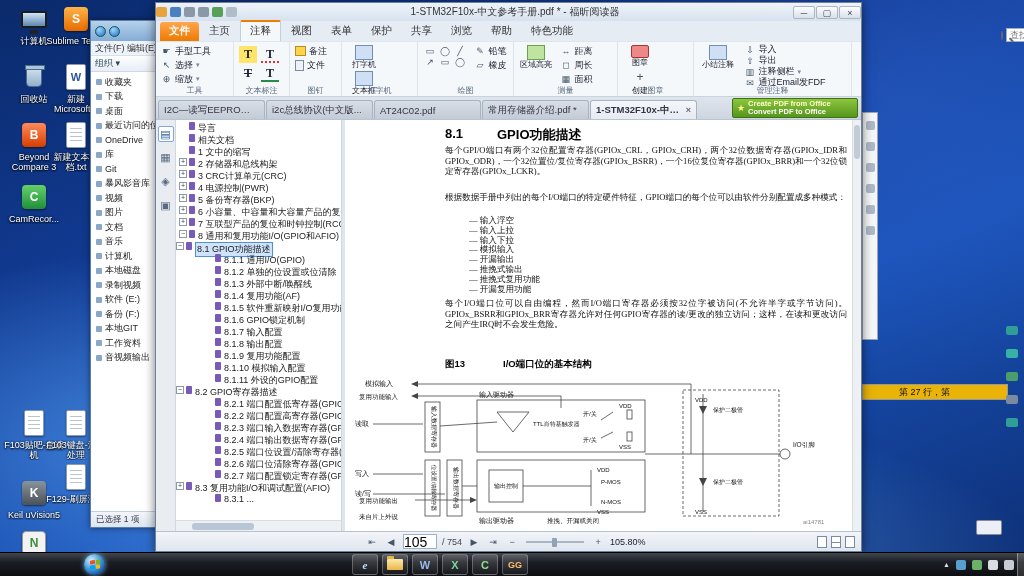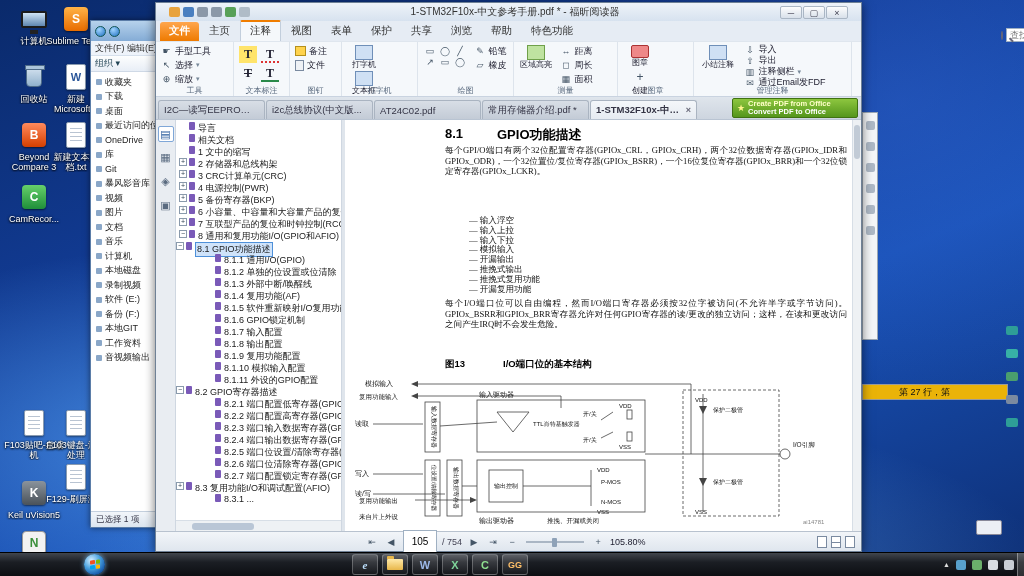--- a/index.html
+++ b/index.html
@@ -54,21 +54,21 @@
   .npstatus{position:absolute;left:862px;top:384px;width:146px;height:16px;background:#eab308;border:1px solid #9a9a9a;z-index:1;
     font-size:9px;color:#111;display:flex;align-items:center;padding-left:36px;white-space:nowrap;overflow:hidden}
   .chips{position:absolute;left:1006px;top:326px;z-index:1}
   .chip{width:12px;height:9px;border-radius:2px;margin-bottom:14px}
   .c1{background:#2e9e97}.c2{background:#37b0a6}.c3{background:#4a9e6e}.c4{background:#7b8aa0}.c5{background:#2e9e97}
   .floatbox{position:absolute;left:976px;top:520px;width:26px;height:15px;background:rgba(255,255,255,.92);border:1px solid #889;border-radius:2px;z-index:1}
 
   
   .fox{position:absolute;left:155px;top:2px;width:707px;height:550px;background:#f5f8fb;border:1px solid #6f8196;
     box-shadow:0 2px 10px rgba(0,0,0,.55);z-index:3;display:flex;flex-direction:column}
-  .titlebar{height:18px;background:linear-gradient(#eef3f9,#d7e2ef);display:flex;align-items:center;padding:0 13px;flex:none}
+  .titlebar{height:18px;background:linear-gradient(#eef3f9,#d7e2ef);display:flex;align-items:center;padding:0 0;flex:none}
   .qat{display:flex;gap:3px;align-items:center}
   .q{width:11px;height:10px;border-radius:2px}
   .q1{background:#e8a33d}.q2{background:#4a7fc0}.q3{background:#8b98a8}.q4{background:#8b98a8}.q5{background:#58a058}.q6{background:#b0bcc8}
   .title{flex:1;text-align:center;font-size:10px;color:#333;white-space:nowrap;overflow:hidden}
   .winbtns{display:flex;gap:1px}
   .wb{width:22px;height:13px;font-size:9px;line-height:12px;text-align:center;color:#445;background:linear-gradient(#fdfdfd,#d8e0ea);border:1px solid #aab6c4;border-radius:2px}
 
   .tabrow{height:20px;background:#e6ecf4;display:flex;align-items:flex-end;padding:0 4px;flex:none;position:relative}
   .tab{font-size:10.5px;color:#333;padding:2px 9px 3px;margin-right:1px;white-space:nowrap}
   .tab.file{background:linear-gradient(#ffa64d,#ee7a00);color:#fff;border-radius:3px 3px 0 0;font-weight:bold}
@@ -142,21 +142,21 @@
   .blist{position:absolute;top:96px;left:124px;font-family:"Liberation Serif",serif;font-size:8.6px;color:#111}
   .blist div{height:9.8px;line-height:9.8px}
   .figcap{position:absolute;top:238px;left:100px;font-size:9.5px;font-weight:bold;color:#000;display:flex}
   .figcap .fn{width:58px}
   .figsvg{position:absolute;top:254px;left:6px}
 
   
   .statusbar{height:20px;background:linear-gradient(#f2f5f9,#dfe6ee);border-top:1px solid #b8c2cf;display:flex;align-items:center;
     justify-content:center;gap:5px;flex:none;position:relative;font-size:9px;color:#445}
   .sb-btn{width:14px;text-align:center;color:#456;font-size:9px}
-  .pagebox{width:34px;height:24px;border:1px solid #9fb0c2;background:#fff;font-size:10px;text-align:center;color:#000;padding:0}
+  .pagebox{width:34px;height:15px;border:1px solid #9fb0c2;background:#fff;font-size:14px;color:#000;padding:0}
   .slider{width:58px;height:2px;background:#aab6c4;position:relative;margin:0 2px}
   .sthumb{position:absolute;left:26px;top:-3px;width:5px;height:9px;background:#8fa2b8;border-radius:1px}
   .zoompct{font-size:9px;color:#223;min-width:42px}
   .viewicons{position:absolute;right:6px;display:flex;gap:4px}
   .vi{width:10px;height:12px;border:1px solid #7a8aa0;background:#fff}
   .vi.split{background:linear-gradient(#fff 45%,#7a8aa0 45%,#7a8aa0 55%,#fff 55%)}
 
   
   .taskbar{position:absolute;left:0;right:0;bottom:0;height:24px;z-index:5;
     background:linear-gradient(#41464d,#1b1e24 40%,#0c0e12);border-top:1px solid #000}
@@ -833,20 +833,21 @@
 
     <div style="width:3px;background:#dfe5ec;flex:none"></div>
 
     <div class="content">
       <div class="pagewhite">
         <div class="h-sec">
           <span class="no">8.1</span>
           <span>GPIO功能描述</span>
         </div>
         <div class="dp p1">每个GPI/O端口有两个32位配置寄存器(GPIOx_CRL，GPIOx_CRH)，两个32位数据寄存器(GPIOx_IDR和GPIOx_ODR)，一个32位置位/复位寄存器(GPIOx_BSRR)，一个16位复位寄存器(GPIOx_BRR)和一个32位锁定寄存器(GPIOx_LCKR)。</div>
+        <div class="dp p2">根据数据手册中列出的每个I/O端口的特定硬件特征，GPIO端口的每个位可以由软件分别配置成多种模式：</div>
         <div class="blist">
 
         <div>—  输入浮空</div>
             <div>—  输入上拉</div>
             <div>—  输入下拉</div>
             <div>—  模拟输入</div>
             <div>—  开漏输出</div>
             <div>—  推挽式输出</div>
             <div>—  推挽式复用功能</div>
             <div>—  开漏复用功能</div>

